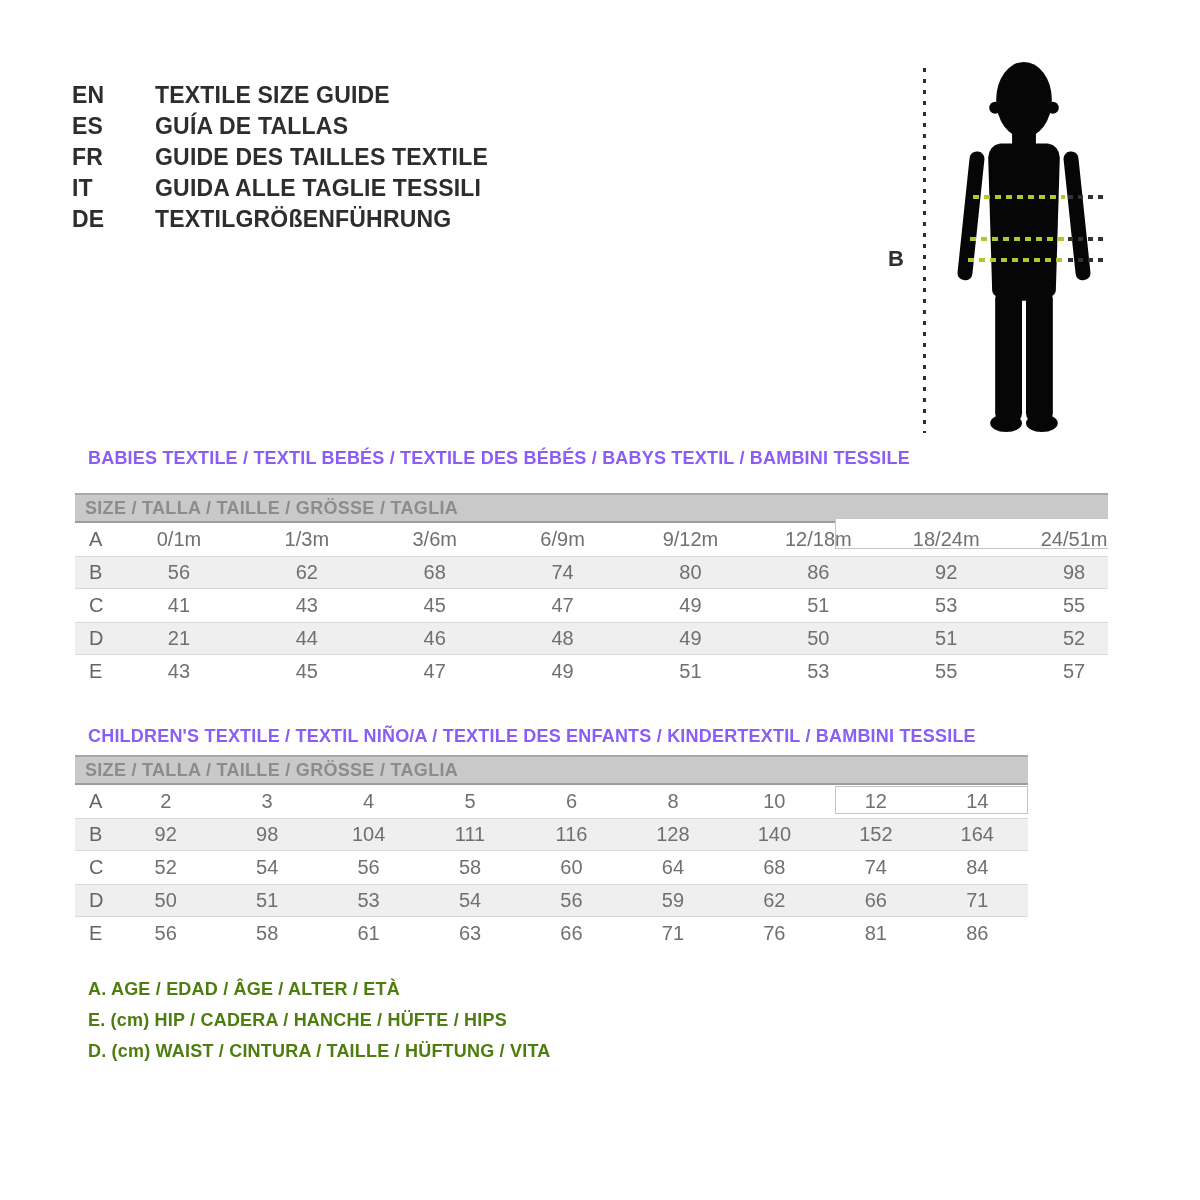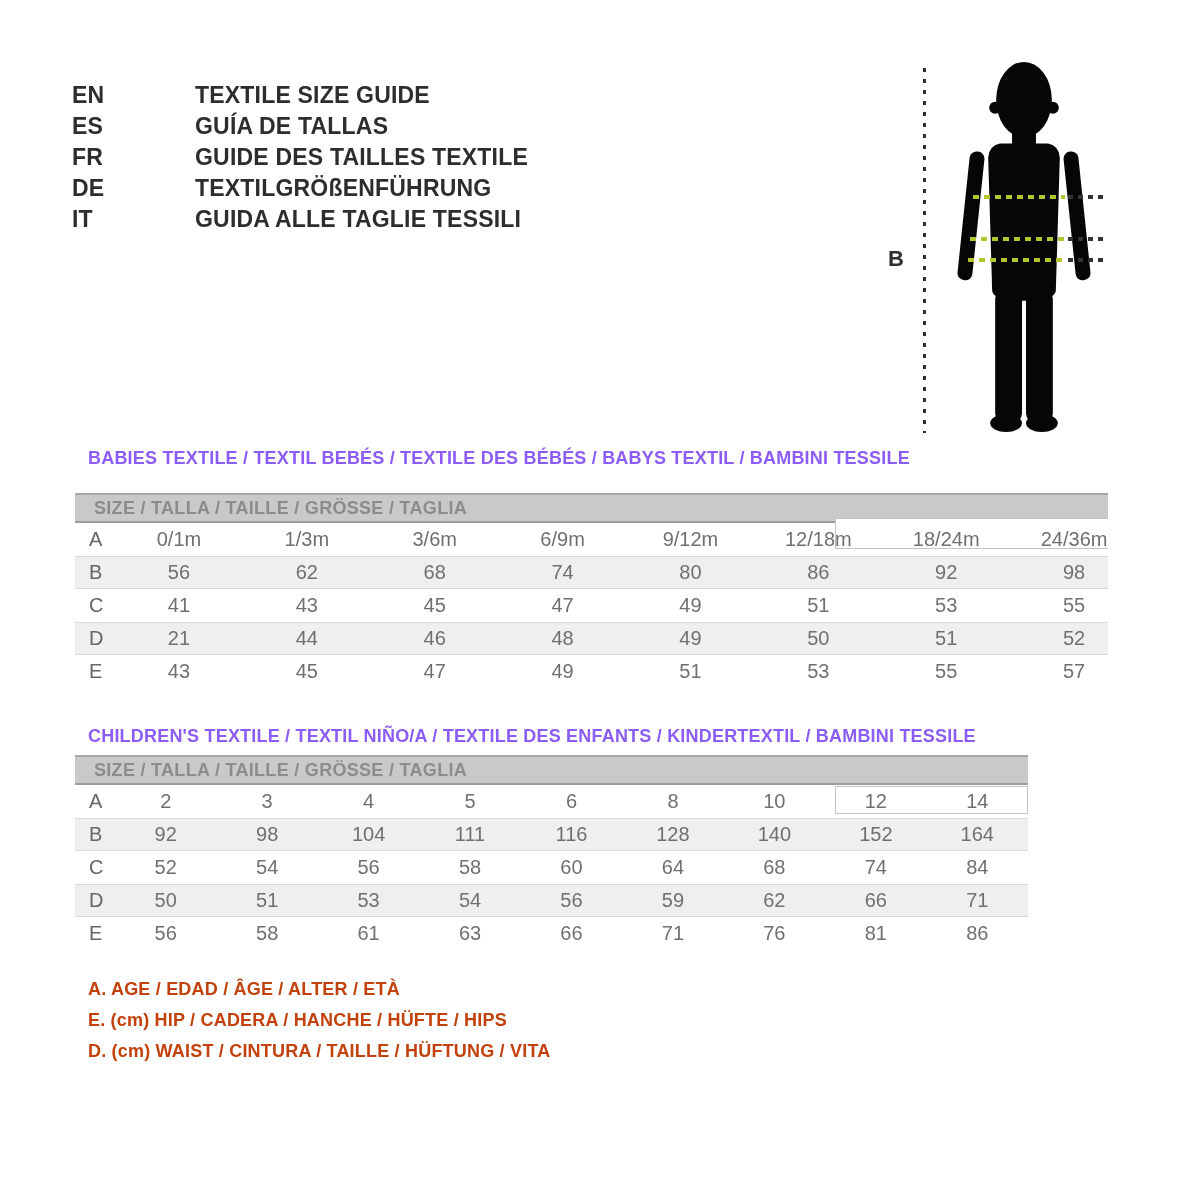--- a/index.html
+++ b/index.html
@@ -13,21 +13,21 @@
     overflow: hidden;
   }
 
   
   .lang-block { position: absolute; left: 72px; top: 80px; }
   .lang-row { display: flex; line-height: 31px; }
   .lang-code {
     width: 83px; font-size: 23px; font-weight: bold; color: #2d2d2d;
     letter-spacing: 0.2px;
   }
-  .lang-name { font-size: 23px; font-weight: bold; color: #2d2d2d; letter-spacing: 0.2px; margin-left: 40px; }
+  .lang-name { font-size: 23px; font-weight: bold; color: #2d2d2d; letter-spacing: 0.2px; }
 
   
   .figure-area { position: absolute; left: 860px; top: 40px; width: 330px; height: 420px; }
   .dash-v {
     position: absolute; left: 63px; top: 28px; width: 3px; height: 365px;
     background: repeating-linear-gradient(to bottom, #2e2e2e 0 4px, transparent 4px 11px);
   }
   .silhouette { position: absolute; left: 94px; top: 20px; width: 140px; height: 378px; }
   .measure-label { position: absolute; font-size: 22px; font-weight: bold; color: #2f2f2f; }
   .label-b { left: 28px; top: 206px; }
@@ -57,21 +57,21 @@
   .babies-heading { top: 448px; }
   .children-heading { top: 726px; text-align: center; }
 
   
   .sizetable { position: absolute; left: 75px; }
   .babies-table { top: 493px; width: 1063px; }
   .children-table { top: 755px; width: 953px; }
   .band {
     height: 30px; background: #c9c9c9;
     border-top: 2px solid #a8a8a8; border-bottom: 2px solid #9c9c9c;
-    display: flex; align-items: center; padding-left: 19px;
+    display: flex; align-items: center; padding-left: 10px;
   }
   .band span {
     position: relative; z-index: 2;
     font-size: 18px; font-weight: bold; color: #8c8c8c; letter-spacing: 0.3px;
   }
   .trow { display: grid; height: 33px; align-items: center; }
   .trow.stripe { background: #efefef; border-top: 1px solid #d9d9d9; border-bottom: 1px solid #d9d9d9; }
   .tlabel {
     position: relative; z-index: 2; padding-left: 14px;
     font-size: 20px; color: #666666;
@@ -82,21 +82,21 @@
   }
   .highlight-box {
     position: absolute; z-index: 1; background: #ffffff; border: 1px solid #c4c4c4;
   }
   .babies-box { left: 760px; top: 25px; width: 303px; height: 31px; }
   .children-box { left: 760px; top: 31px; width: 193px; height: 28px; }
 
   
   .legend-block { position: absolute; left: 88px; top: 974px; }
   .legend-line {
-    font-size: 18px; font-weight: bold; color: #c2410c;
+    font-size: 18px; font-weight: bold; color: #4d7c0f;
     line-height: 31px; letter-spacing: 0.2px; white-space: nowrap;
   }
 </style>
 </head>
 <body>
 
 <div class="page" style="--accent:#b3c62d;">
 
   <div class="lang-block">
       <div class="lang-row">
@@ -105,26 +105,26 @@
       </div>
       <div class="lang-row">
         <span class="lang-code">ES</span>
         <span class="lang-name">GUÍA DE TALLAS</span>
       </div>
       <div class="lang-row">
         <span class="lang-code">FR</span>
         <span class="lang-name">GUIDE DES TAILLES TEXTILE</span>
       </div>
       <div class="lang-row">
+        <span class="lang-code">IT</span>
+        <span class="lang-name">GUIDA ALLE TAGLIE TESSILI</span>
+      </div>
+      <div class="lang-row">
         <span class="lang-code">DE</span>
         <span class="lang-name">TEXTILGRÖßENFÜHRUNG</span>
-      </div>
-      <div class="lang-row">
-        <span class="lang-code">IT</span>
-        <span class="lang-name">GUIDA ALLE TAGLIE TESSILI</span>
       </div>
     </div>
 
   <div class="figure-area">
     <div class="dash-v"></div>
     <div class="measure-label label-b">B</div>
 
     <svg class="silhouette" viewBox="0 0 140 380">
       <g fill="#060606">
         <ellipse cx="70" cy="40" rx="28" ry="38"></ellipse>
@@ -160,21 +160,21 @@
     <div class="highlight-box babies-box"></div>
   <div class="trow" style="grid-template-columns: 40px repeat(8, 1fr);">
         <span class="tlabel">A</span>
         <span class="tcell">0/1m</span>
         <span class="tcell">1/3m</span>
         <span class="tcell">3/6m</span>
         <span class="tcell">6/9m</span>
         <span class="tcell">9/12m</span>
         <span class="tcell">12/18m</span>
         <span class="tcell">18/24m</span>
-        <span class="tcell">24/36m</span>
+        <span class="tcell">24/51m</span>
       </div>
       <div class="trow stripe" style="grid-template-columns: 40px repeat(8, 1fr);">
         <span class="tlabel">B</span>
         <span class="tcell">56</span>
         <span class="tcell">62</span>
         <span class="tcell">68</span>
         <span class="tcell">74</span>
         <span class="tcell">80</span>
         <span class="tcell">86</span>
         <span class="tcell">92</span>

